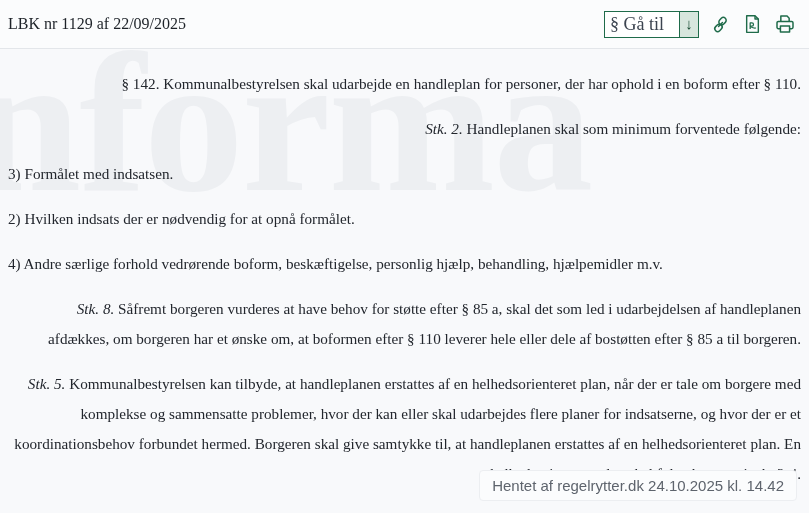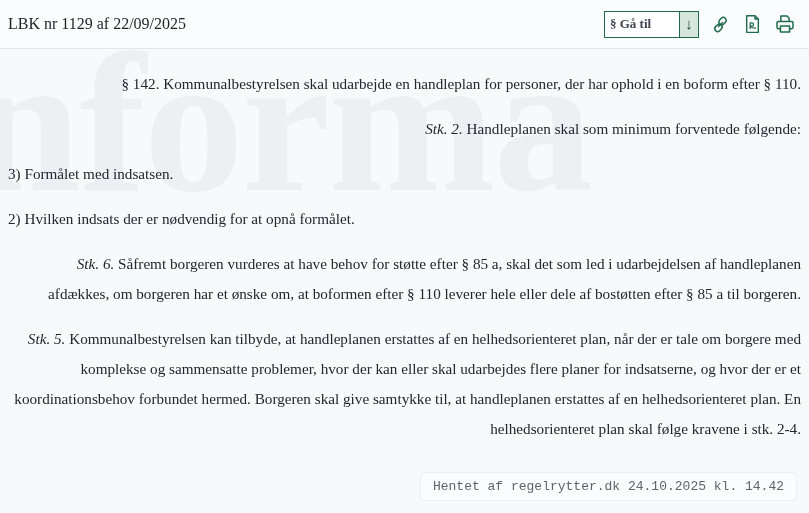--- a/index.html
+++ b/index.html
@@ -71,25 +71,24 @@
     border: 1px solid #1f6b4a;
     background: #ffffff;
     cursor: pointer;
   }
   .goto-label {
     flex: 1 1 auto;
     display: flex;
     align-items: center;
     padding-left: 5px;
     font-family: "Liberation Serif", serif;
-    font-size: 13px;
+    font-size: 18px;
     color: #3c4450;
     white-space: nowrap;
     overflow: hidden;
-    font-weight: bold;
   }
   .goto-arrow {
     flex: 0 0 19px;
     background: #d7e6dd;
     border-left: 1px solid #1f6b4a;
     display: flex;
     align-items: center;
     justify-content: center;
     font-family: "Liberation Serif", serif;
     font-size: 15px;
@@ -134,22 +133,22 @@
   
   #footer-badge {
     position: absolute;
     right: 12px;
     bottom: 12px;
     z-index: 4;
     background: #fbfcfd;
     border: 1px solid #eceef1;
     border-radius: 4px;
     padding: 6px 12px;
-    font-family: Liberation Mono, monospace;
-    font-size: 13px;
+    font-family: Liberation Sans, sans-serif;
+    font-size: 15px;
     color: #5e646d;
     white-space: nowrap;
   }
 </style>
 </head>
 <body>
 
 <div id="watermark">nforma</div>
 
 <div id="header">
@@ -193,24 +192,25 @@
 <div id="content">
 
   <p class="para indent">§ 142. Kommunalbestyrelsen skal udarbejde en handleplan for personer, der har ophold i en boform efter § 110.</p>
 
   <p class="para indent">
     <span class="lead">Stk. 2.</span><span> Handleplanen skal som minimum forventede følgende:</span>
   </p>
 
   <p class="list-item">3) Formålet med indsatsen.</p>
   <p class="list-item">2) Hvilken indsats der er nødvendig for at opnå formålet.</p>
+  <p class="list-item">4) Andre særlige forhold vedrørende boform, beskæftigelse, personlig hjælp, behandling, hjælpemidler m.v.</p>
 
 
   <p class="para indent">
-    <span class="lead">Stk. 6.</span><span> Såfremt borgeren vurderes at have behov for støtte efter § 85 a, skal det som led i udarbejdelsen af handleplanen afdækkes, om borgeren har et ønske om, at boformen efter § 110 leverer hele eller dele af bostøtten efter § 85 a til borgeren.</span>
+    <span class="lead">Stk. 8.</span><span> Såfremt borgeren vurderes at have behov for støtte efter § 85 a, skal det som led i udarbejdelsen af handleplanen afdækkes, om borgeren har et ønske om, at boformen efter § 110 leverer hele eller dele af bostøtten efter § 85 a til borgeren.</span>
   </p>
 
   <p class="para indent" id="p-stk5">
     <span class="lead">Stk. 5.</span><span> Kommunalbestyrelsen kan tilbyde, at handleplanen erstattes af en helhedsorienteret plan, når der er tale om borgere med komplekse og sammensatte problemer, hvor der kan eller skal udarbejdes flere planer for indsatserne, og hvor der er et koordinationsbehov forbundet hermed. Borgeren skal give samtykke til, at handleplanen erstattes af en helhedsorienteret plan. En helhedsorienteret plan skal følge kravene i stk. 2-4.</span>
   </p>
 
 </div>
 
 <div id="footer-badge">Hentet af regelrytter.dk 24.10.2025 kl. 14.42</div>
 

